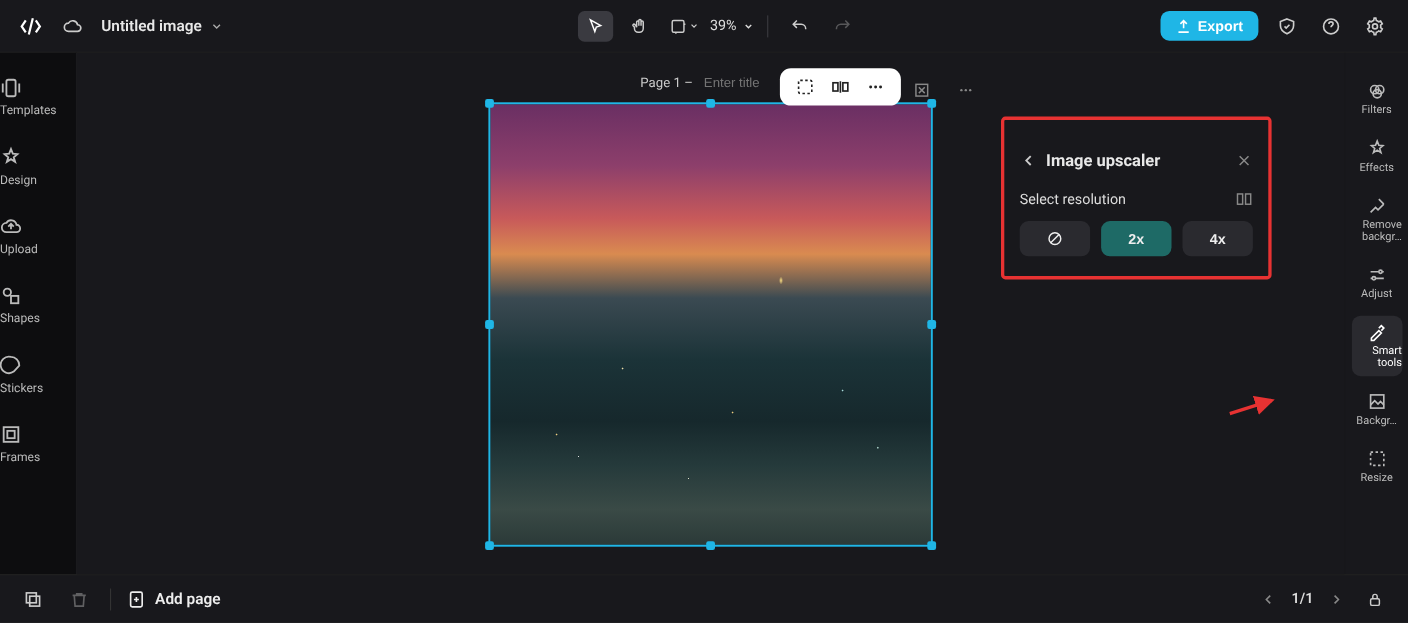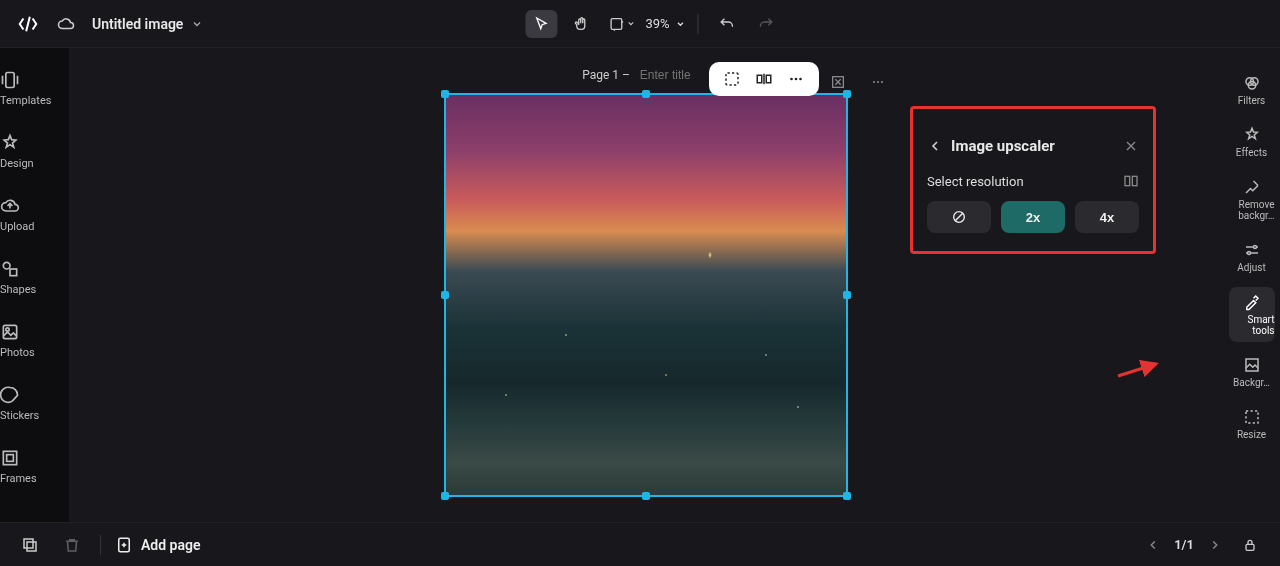--- a/index.html
+++ b/index.html
@@ -139,20 +139,46 @@
         <svg viewBox="0 0 24 24" width="16" height="16" fill="none" stroke="currentColor" stroke-width="2">
             <path d="M9 14l-5-5 5-5M4 9h11a6 6 0 016 6v1"></path>
           </svg>
       </div>
       <div class="tool-btn" style="opacity:.35">
         <svg viewBox="0 0 24 24" width="16" height="16" fill="none" stroke="currentColor" stroke-width="2">
             <path d="M15 14l5-5-5-5M20 9H9a6 6 0 00-6 6v1"></path>
           </svg>
       </div>
     </div>
+    <div class="right">
+      <button class="export-btn">
+        <svg viewBox="0 0 24 24" width="14" height="14" fill="none" stroke="currentColor" stroke-width="2.5">
+            <path d="M12 3v12M7 8l5-5 5 5M4 21h16"></path>
+          </svg>
+        <span>Export</span>
+      </button>
+      <span class="icon-btn">
+        <svg viewBox="0 0 24 24" width="18" height="18" fill="none" stroke="currentColor" stroke-width="2">
+            <path d="M12 3l8 3v5c0 5-3.5 8-8 10-4.5-2-8-5-8-10V6l8-3z"></path>
+            <path d="M9 12l2 2 4-4"></path>
+          </svg>
+      </span>
+      <span class="icon-btn">
+        <svg viewBox="0 0 24 24" width="18" height="18" fill="none" stroke="currentColor" stroke-width="2">
+            <circle cx="12" cy="12" r="9"></circle>
+            <path d="M9.5 9a2.5 2.5 0 115 0c0 1.5-2.5 2-2.5 4M12 17h.01"></path>
+          </svg>
+      </span>
+      <span class="icon-btn">
+        <svg viewBox="0 0 24 24" width="18" height="18" fill="none" stroke="currentColor" stroke-width="2">
+            <circle cx="12" cy="12" r="3"></circle>
+            <path d="M19 12a7 7 0 00-.2-1.6l2-1.5-2-3.4-2.4.9a7 7 0 00-2.8-1.6L13 2h-2l-.6 2.8a7 7 0 00-2.8 1.6l-2.4-.9-2 3.4 2 1.5A7 7 0 005 12c0 .5.1 1.1.2 1.6l-2 1.5 2 3.4 2.4-.9a7 7 0 002.8 1.6L11 22h2l.6-2.8a7 7 0 002.8-1.6l2.4.9 2-3.4-2-1.5c.1-.5.2-1.1.2-1.6z"></path>
+          </svg>
+      </span>
+    </div>
   </div>
 
   <div class="body">
 
     <div class="left-rail">
       <div class="rail-item">
         <svg viewBox="0 0 24 24" fill="none" stroke="currentColor" stroke-width="2">
             <rect x="7" y="3" width="10" height="18" rx="2"></rect>
             <path d="M3 7v10M21 7v10"></path>
           </svg>
@@ -170,28 +196,20 @@
             <path d="M12 9v6M9 12l3-3 3 3"></path>
           </svg>
         <span>Upload</span>
       </div>
       <div class="rail-item">
         <svg viewBox="0 0 24 24" fill="none" stroke="currentColor" stroke-width="2">
             <circle cx="8" cy="8" r="4"></circle>
             <rect x="12" y="12" width="8" height="8"></rect>
           </svg>
         <span>Shapes</span>
-      </div>
-      <div class="rail-item">
-        <svg viewBox="0 0 24 24" fill="none" stroke="currentColor" stroke-width="2">
-            <rect x="4" y="4" width="16" height="16" rx="2"></rect>
-            <circle cx="9" cy="9" r="2"></circle>
-            <path d="M4 17l5-5 4 4 3-3 4 4"></path>
-          </svg>
-        <span>Photos</span>
       </div>
       <div class="rail-item">
         <svg viewBox="0 0 24 24" fill="none" stroke="currentColor" stroke-width="2">
             <path d="M12 3a9 9 0 019 9v.5L15 19a9 9 0 11-3-16z"></path>
           </svg>
         <span>Stickers</span>
       </div>
       <div class="rail-item">
         <svg viewBox="0 0 24 24" fill="none" stroke="currentColor" stroke-width="2">
             <rect x="4" y="4" width="16" height="16"></rect>

